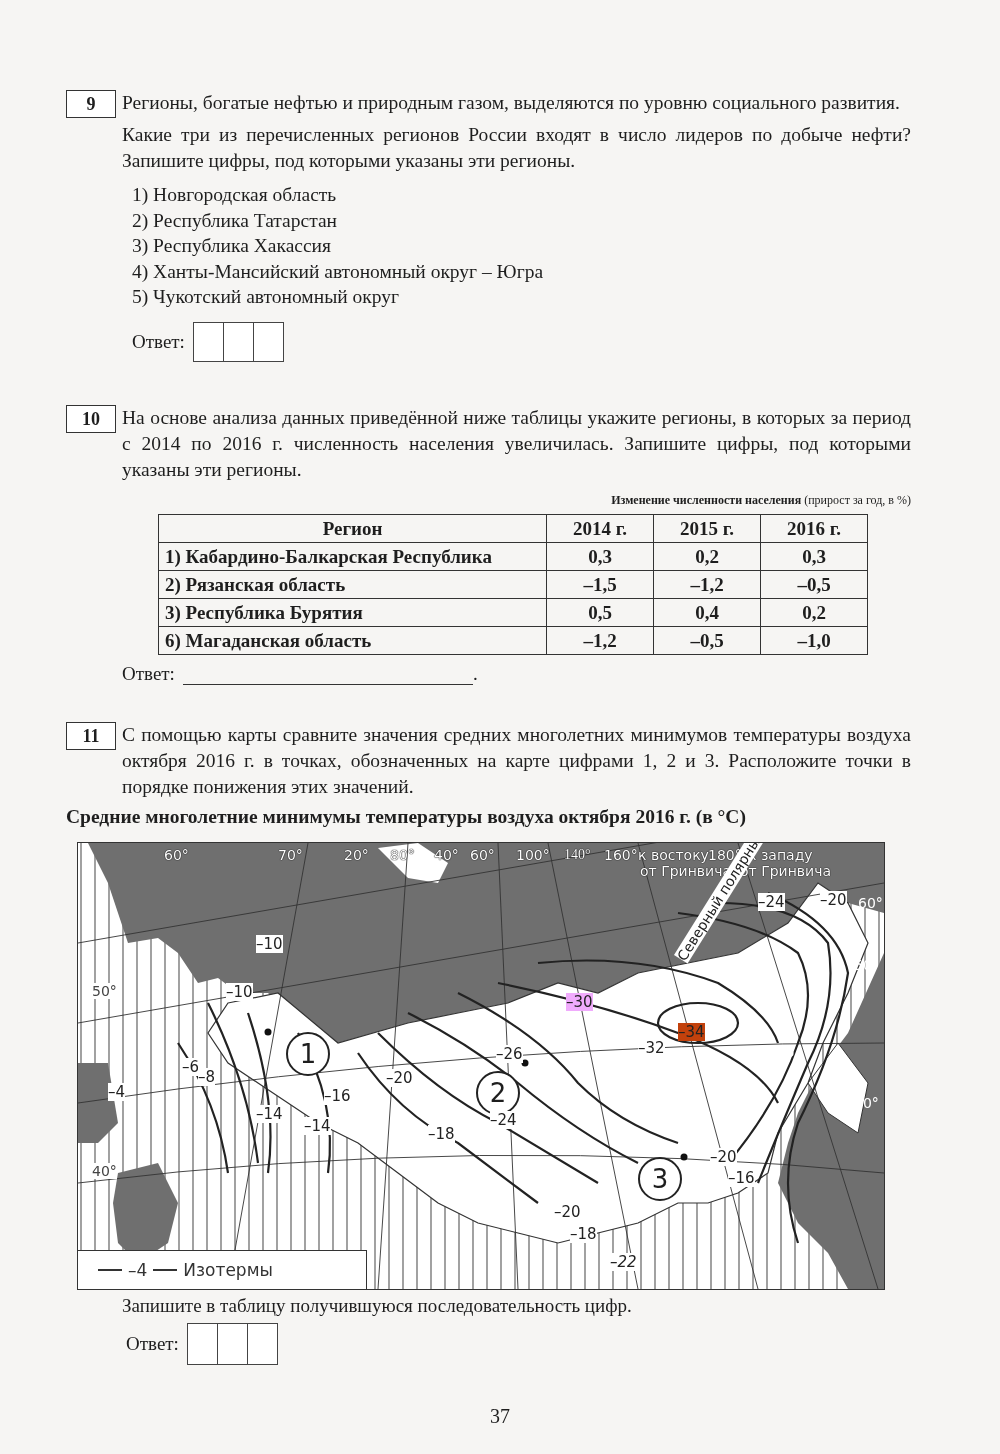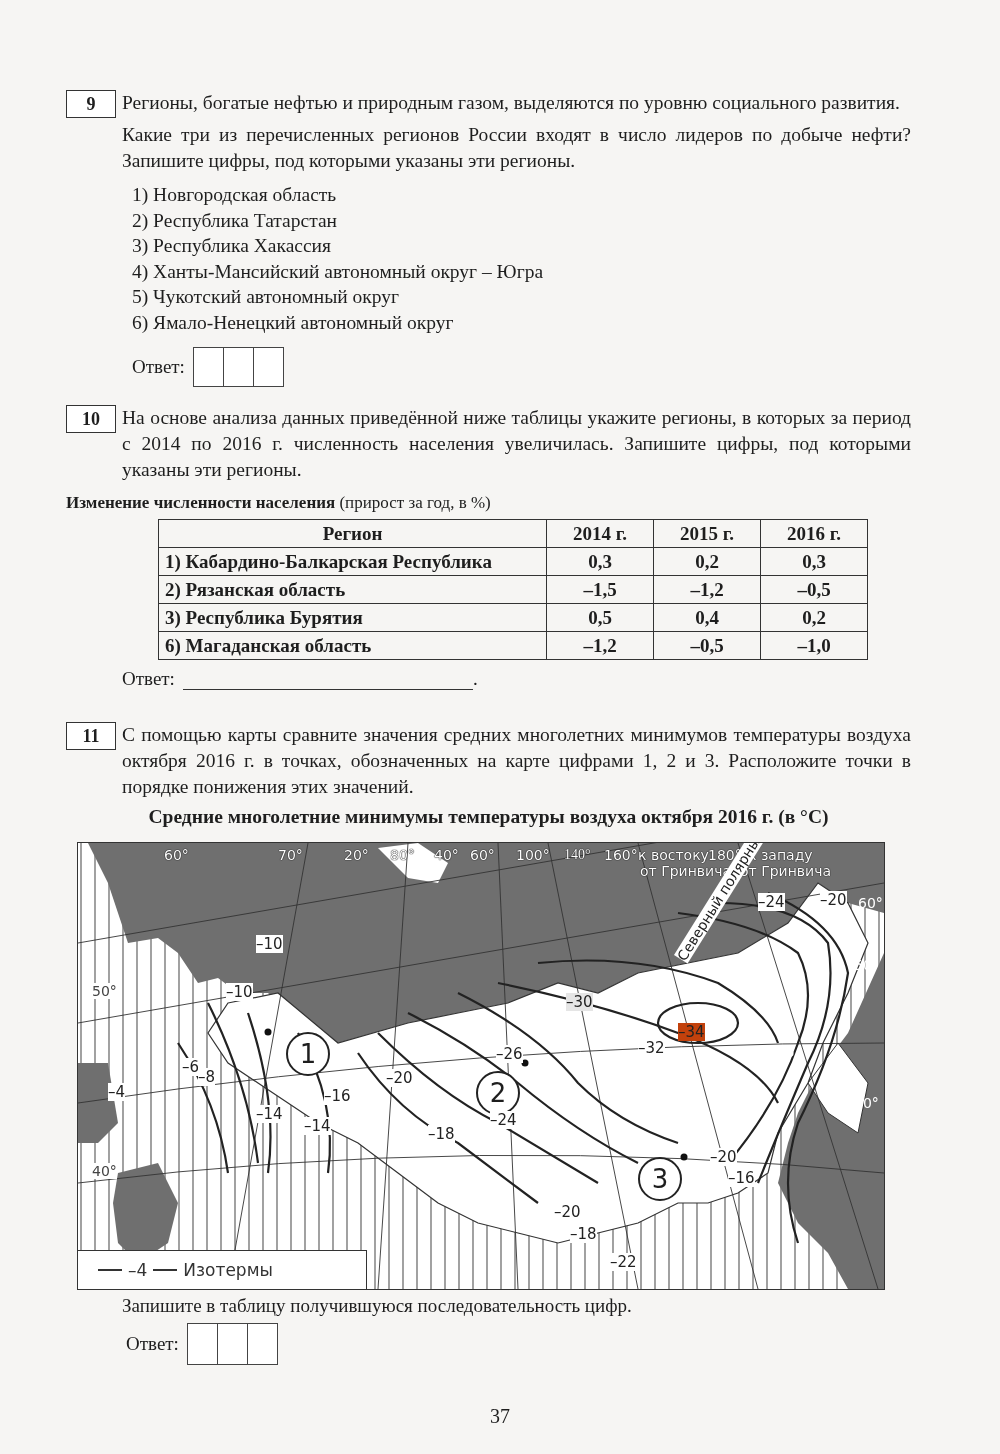--- a/index.html
+++ b/index.html
@@ -17,34 +17,34 @@
   .task-text { margin-left: 56px; font-size: 19.5px; line-height: 26px; text-align: justify; }
   .task-text p { margin: 0; }
   .task-text p.gap { margin-top: 6px; }
   .options { margin: 8px 0 0 66px; font-size: 19.5px; line-height: 25.5px; }
   .options div { white-space: nowrap; }
   .answer-row { display: flex; align-items: center; margin-left: 66px; font-size: 19px; }
   .answer-row .lbl { margin-right: 8px; }
   .cells { display: flex; border: 1.5px solid #444; height: 38px; }
   .cells span { width: 29px; border-right: 1.5px solid #444; background: #fff; }
   .cells span:last-child { border-right: none; }
-  .caption { text-align: left; font-size: 17px; margin: 10px 0 6px 0; }
+  .caption { text-align: right; font-size: 12px; margin: 10px 0 6px 0; }
   .caption b { font-weight: bold; }
   table.pop {
     border-collapse: collapse; margin-left: 92px; width: 710px; font-size: 19px;
   }
   table.pop td, table.pop th {
     border: 1.3px solid #333; height: 27px; padding: 0 6px; font-weight: bold;
   }
   table.pop th { text-align: center; }
   table.pop td.region { text-align: left; width: 380px; }
   table.pop td.val { text-align: center; width: 95px; }
   .line-answer { display:flex; align-items:flex-end; margin-left: 56px; font-size: 19px; margin-top: 8px;}
   .line-answer .line { width: 290px; border-bottom: 1.3px solid #333; height: 18px; margin-left: 8px;}
-  .map-title { position:absolute; left: 66px; width: 845px; top: 806px; text-align:center; font-weight: bold; font-size: 19.5px;}
+  .map-title { position:absolute; left: 66px; width: 845px; top: 806px; font-weight: bold; font-size: 19.5px;}
   .map-wrap { position: absolute; left: 77px; top: 842px; width: 806px; height: 446px; border: 1.5px solid #333; background:#fff; overflow:hidden;}
   .legend-box {
     position: absolute; left: 0; bottom: 0; width: 288px; height: 38px;
     background: #fff; border-top: 1.5px solid #333; border-right: 1.5px solid #333;
     display:flex; align-items:center; font-family: "DejaVu Sans", sans-serif; font-size: 17px; color:#333;
   }
   .legend-box .ln { display:inline-block; width: 24px; border-top: 2px solid #333; margin: 0 6px; }
   .legend-box .dash-lbl { margin-right: 0px; }
   .legend-box .txt { }
   .page-num { position:absolute; top: 1405px; left: 0; width: 1000px; text-align:center; font-size: 20px; }
@@ -58,21 +58,20 @@
   <div class="task-text">
     <p>Регионы, богатые нефтью и природным газом, выделяются по уровню социального развития.</p>
     <p class="gap">Какие три из перечисленных регионов России входят в число лидеров по добыче нефти? Запишите цифры, под которыми указаны эти регионы.</p>
   </div>
   <div class="options">
     <div>1) Новгородская область</div>
     <div>2) Республика Татарстан</div>
     <div>3) Республика Хакассия</div>
     <div>4) Ханты-Мансийский автономный округ – Югра</div>
     <div>5) Чукотский автономный округ</div>
-    <div>6) Ямало-Ненецкий автономный округ</div>
   </div>
   <div class="answer-row" style="margin-top:12px;">
     <span class="lbl">Ответ:</span>
     <div class="cells">
       <span></span>
       <span></span>
       <span></span>
     </div>
   </div>
 </div>
@@ -231,24 +230,24 @@
     <span style="position:absolute;left:30px;top:240px;background:#fff;">–4</span>
     <span style="position:absolute;left:104px;top:215px;background:#fff;">–6</span>
     <span style="position:absolute;left:120px;top:225px;background:#fff;">–8</span>
     <span style="position:absolute;left:178px;top:92px;background:#fff;">–10</span>
     <span style="position:absolute;left:148px;top:140px;background:#fff;">–10</span>
     <span style="position:absolute;left:178px;top:262px;background:#fff;">–14</span>
     <span style="position:absolute;left:226px;top:274px;background:#fff;">–14</span>
     <span style="position:absolute;left:246px;top:244px;background:#fff;">–16</span>
     <span style="position:absolute;left:350px;top:282px;background:#fff;">–18</span>
     <span style="position:absolute;left:308px;top:226px;background:#fff;">–20</span>
-    <span style="position:absolute;left:532px;top:410px;background:#fff;">–22</span>
+    <span style="position:absolute;left:532px;top:410px;background:#fff;font-style:italic;">–22</span>
     <span style="position:absolute;left:412px;top:268px;background:#fff;">–24</span>
     <span style="position:absolute;left:418px;top:202px;background:#fff;">–26</span>
-    <span style="position:absolute;left:488px;top:150px;background:#e5e5e5;">–30</span>
+    <span style="position:absolute;left:488px;top:150px;background:#f0abfc;">–30</span>
     <span style="position:absolute;left:560px;top:196px;background:#fff;">–32</span>
     <span style="position:absolute;left:600px;top:180px;background:#c2410c;">–34</span>
     <span style="position:absolute;left:680px;top:50px;background:#fff;">–24</span>
     <span style="position:absolute;left:742px;top:48px;background:#fff;">–20</span>
     <span style="position:absolute;left:690px;top:200px;color:#fff;">–18</span>
     <span style="position:absolute;left:632px;top:305px;background:#fff;">–20</span>
     <span style="position:absolute;left:650px;top:326px;background:#fff;">–16</span>
     <span style="position:absolute;left:476px;top:360px;background:#fff;">–20</span>
     <span style="position:absolute;left:492px;top:382px;background:#fff;">–18</span>
     <span style="position:absolute;left:596px;top:112px;transform:rotate(-58deg);transform-origin:left top;font-size:14px;background:#fff;">Северный полярный круг</span>

